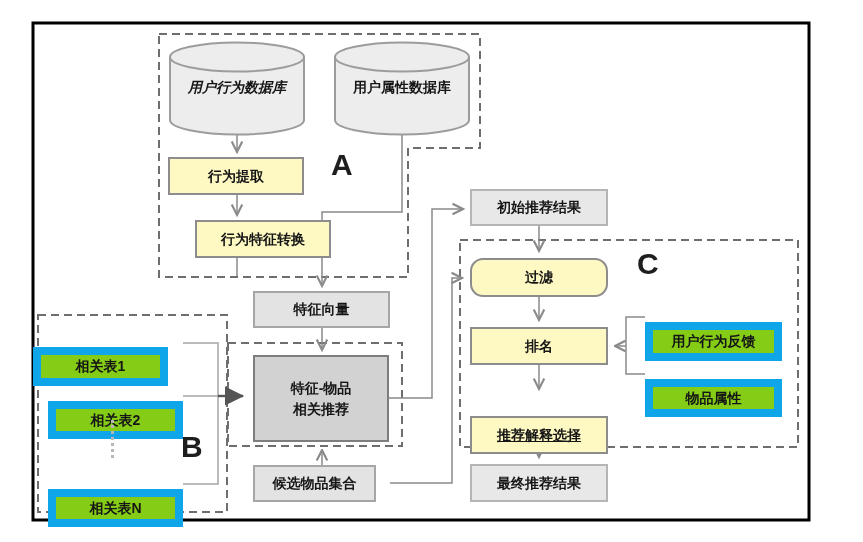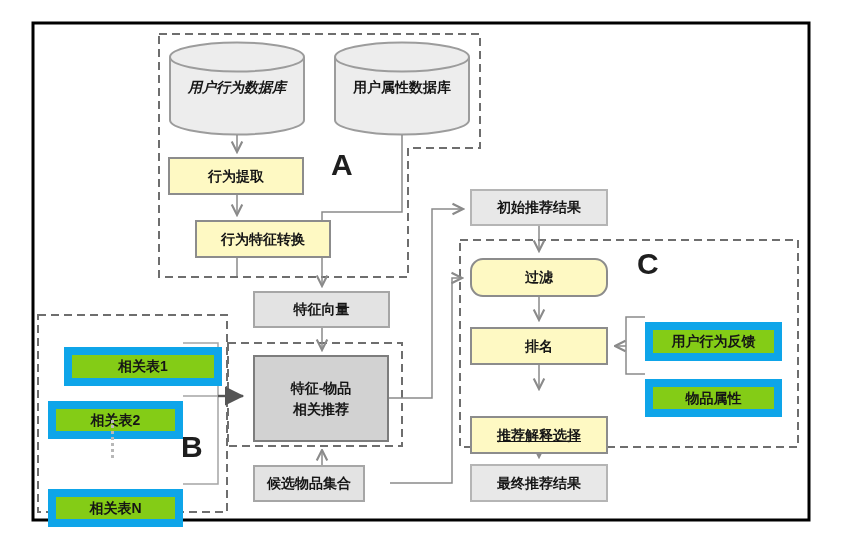--- a/index.html
+++ b/index.html
@@ -97,28 +97,28 @@
     <path d="M218,396 L243,396" stroke="#555555" stroke-width="2.4" fill="none" marker-end="url(#tri)"></path>
   </svg>
 
   <div class="dblabel" style="left:170px;top:75px;width:134px;height:26px;font-style:italic;">用户行为数据库</div>
   <div class="dblabel" style="left:335px;top:75px;width:134px;height:26px;">用户属性数据库</div>
 
   <div class="node process" style="left:168px;top:157px;width:136px;height:38px;">行为提取</div>
   <div class="node process" style="left:168px;top:220px;width:136px;height:38px;margin-left:27px;">行为特征转换</div>
   <div class="node io" style="left:253px;top:291px;width:137px;height:37px;text-align:right;">特征向量</div>
 
-  <div class="node light" style="left:64px;top:323px;width:158px;height:39px;">相关表1</div>
+  <div class="node light" style="left:33px;top:323px;width:135px;height:39px;">相关表1</div>
   <div class="node light" style="left:48px;top:377px;width:135px;height:38px;">相关表2</div>
   <div class="vdots" style="left:111px;top:420px;"></div>
   <div class="node light" style="left:48px;top:465px;width:135px;height:38px;">相关表N</div>
 
   <div class="node bigproc" style="left:253px;top:355px;width:136px;height:87px;">特征-物品
 相关推荐</div>
-  <div class="node io" style="left:253px;top:465px;width:112px;height:37px;">候选物品集合</div>
+  <div class="node io" style="left:253px;top:465px;width:123px;height:37px;">候选物品集合</div>
 
   <div class="node result" style="left:470px;top:189px;width:138px;height:37px;">初始推荐结果</div>
   <div class="node process" style="left:470px;top:258px;width:138px;height:39px;border-radius:13px;">过滤</div>
   <div class="node process" style="left:470px;top:327px;width:138px;height:38px;">排名</div>
   <div class="node process" style="left:470px;top:416px;width:138px;height:38px;text-decoration:underline;">推荐解释选择</div>
   <div class="node result" style="left:470px;top:464px;width:138px;height:38px;">最终推荐结果</div>
 
   <div class="node light" style="left:645px;top:298px;width:137px;height:39px;">用户行为反馈</div>
   <div class="node light" style="left:645px;top:355px;width:137px;height:38px;">物品属性</div>
 

